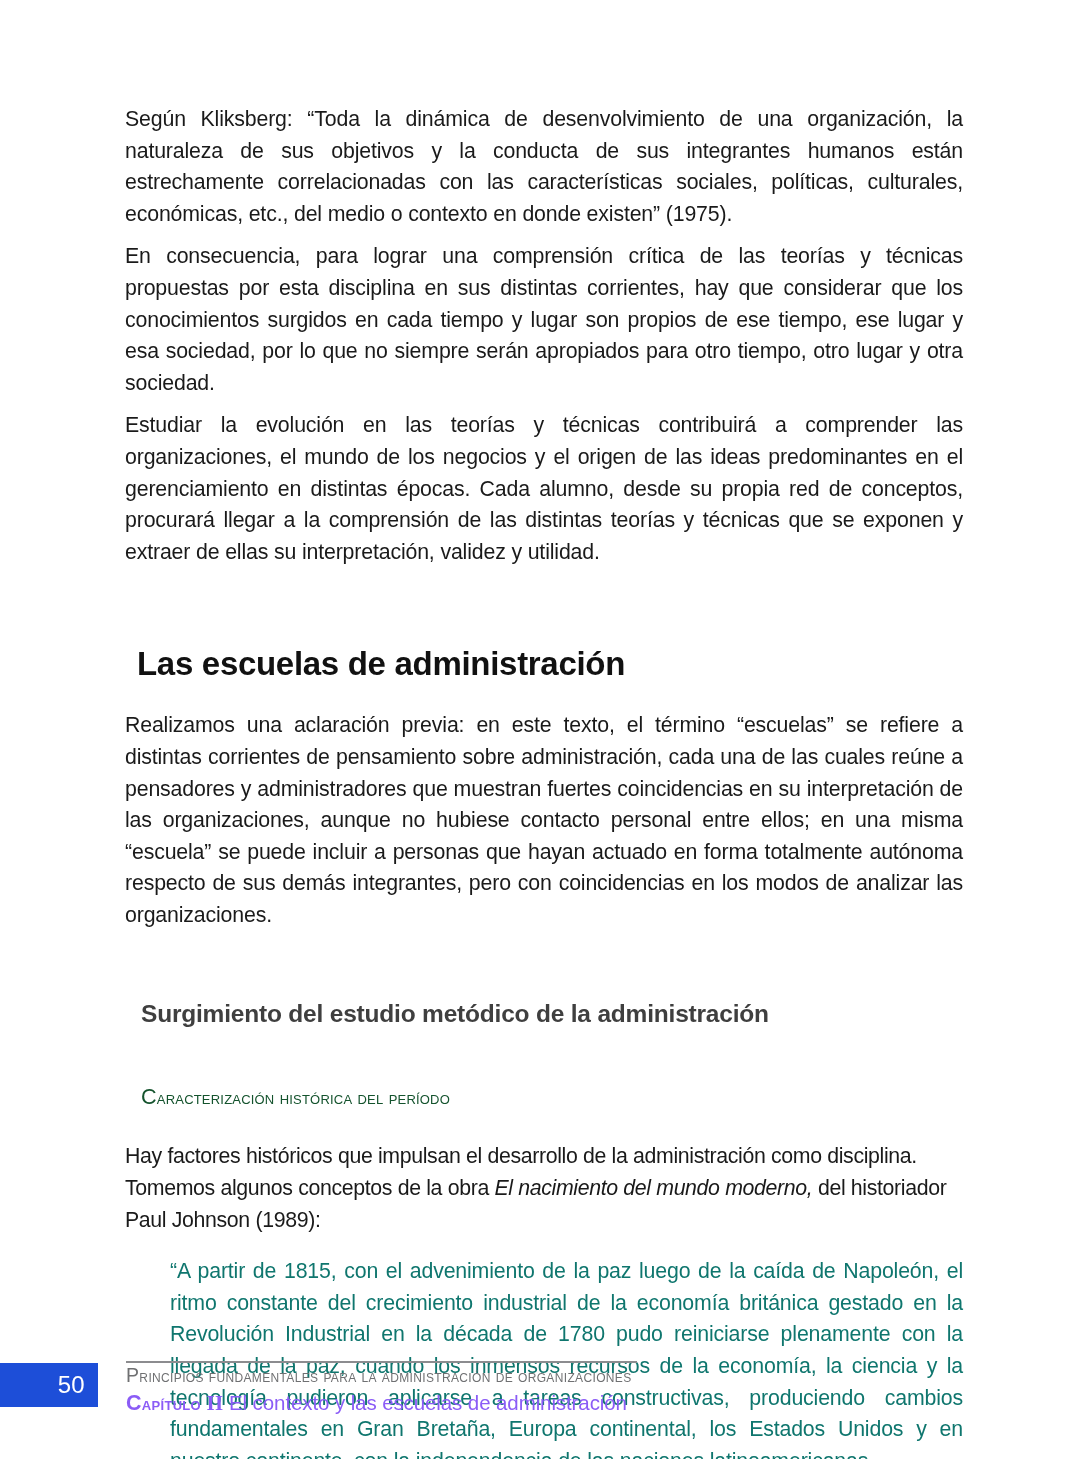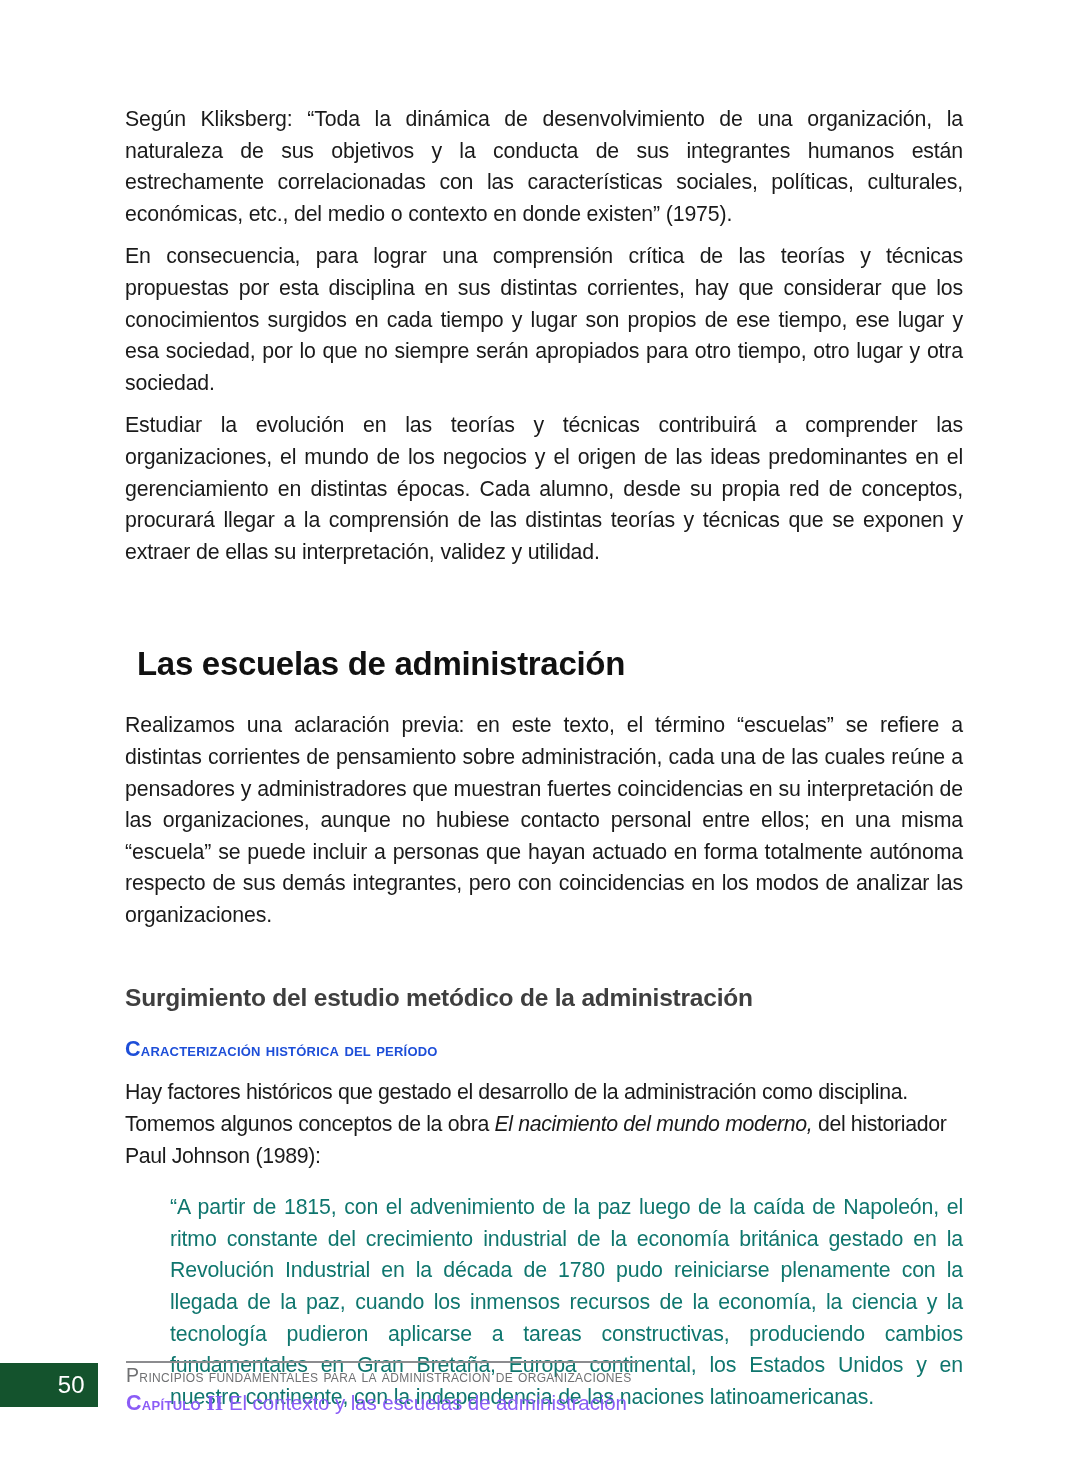--- a/index.html
+++ b/index.html
@@ -54,36 +54,36 @@
   h1.chapter-heading {
     margin: 12px;
     font-size: 33px;
     line-height: 40px;
     font-weight: bold;
     letter-spacing: -0.3px;
     color: #111111;
   }
 
   h2.section-heading {
-    margin: 0;
+    margin: 16px;
     font-size: 24.5px;
     line-height: 32px;
     font-weight: bold;
     letter-spacing: -0.2px;
     color: #3f3f3f;
   }
 
   h3.subsection-heading {
-    margin: 0;
+    margin: 16px;
     font-size: 18.2px;
     line-height: 26px;
-    font-weight: bold;
+    font-weight: normal;
     font-variant: small-caps;
     letter-spacing: 0.2px;
-    color: #1d4ed8;
+    color: #14532d;
   }
   h3.subsection-heading .initial {
     font-size: 21.6px;
   }
 
   blockquote.quote-block {
     margin: 0;
     padding: 0 0 0 45px;
     font-size: 21.3px;
     line-height: 31.6px;
@@ -117,21 +117,21 @@
     width: 511px;
     height: 2px;
     background: #8c8c8f;
   }
   .page-number-box {
     position: absolute;
     left: 0;
     top: 11px;
     width: 98px;
     height: 44px;
-    background: #14532d;
+    background: #1d4ed8;
     display: flex;
     align-items: center;
     justify-content: flex-end;
     box-sizing: border-box;
     padding-right: 13px;
   }
   .page-number-box .num {
     color: #ffffff;
     font-size: 24px;
     line-height: 24px;
@@ -198,21 +198,21 @@
     <div class="sp-h2-before"></div>
 
     <h2 class="section-heading">Surgimiento del estudio metódico de la administración</h2>
 
     <div class="sp-h2-after"></div>
 
     <h3 class="subsection-heading"><span class="initial">C</span><span>aracterización histórica del período</span></h3>
 
     <div class="sp-h3-after"></div>
 
-    <p class="left-par"><span>Hay factores históricos que gestado el desarrollo de la administración como disciplina. Tomemos algunos conceptos de la obra </span><span class="italic">El nacimiento del mundo moderno,</span><span> del historiador Paul Johnson (1989):</span></p>
+    <p class="left-par"><span>Hay factores históricos que impulsan el desarrollo de la administración como disciplina. Tomemos algunos conceptos de la obra </span><span class="italic">El nacimiento del mundo moderno,</span><span> del historiador Paul Johnson (1989):</span></p>
 
     <div class="sp-quote-before"></div>
 
     <blockquote class="quote-block">“A partir de 1815, con el advenimiento de la paz luego de la caída de Napoleón, el ritmo constante del crecimiento industrial de la economía británica gestado en la Revolución Industrial en la década de 1780 pudo reiniciarse plenamente con la llegada de la paz, cuando los inmensos recursos de la economía, la ciencia y la tecnología pudieron aplicarse a tareas constructivas, produciendo cambios fundamentales en Gran Bretaña, Europa continental, los Estados Unidos y en nuestro continente, con la independencia de las naciones latinoamericanas.</blockquote>
 
   </div>
 
   <div class="footer">
 
     <div class="footer-rule"></div>

